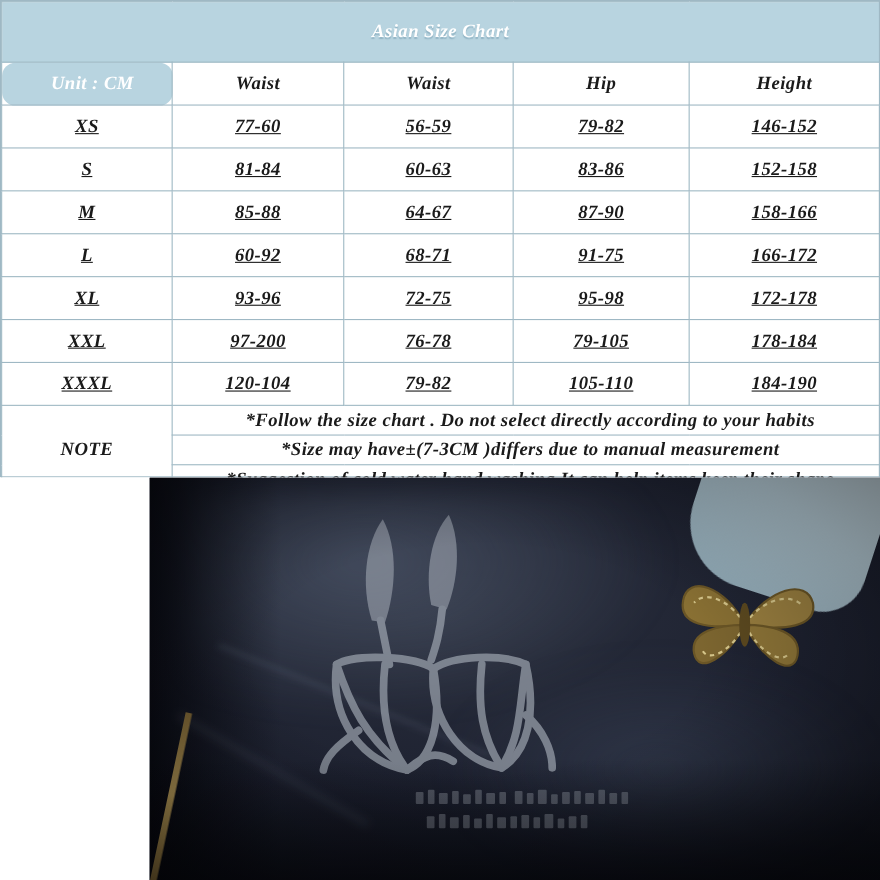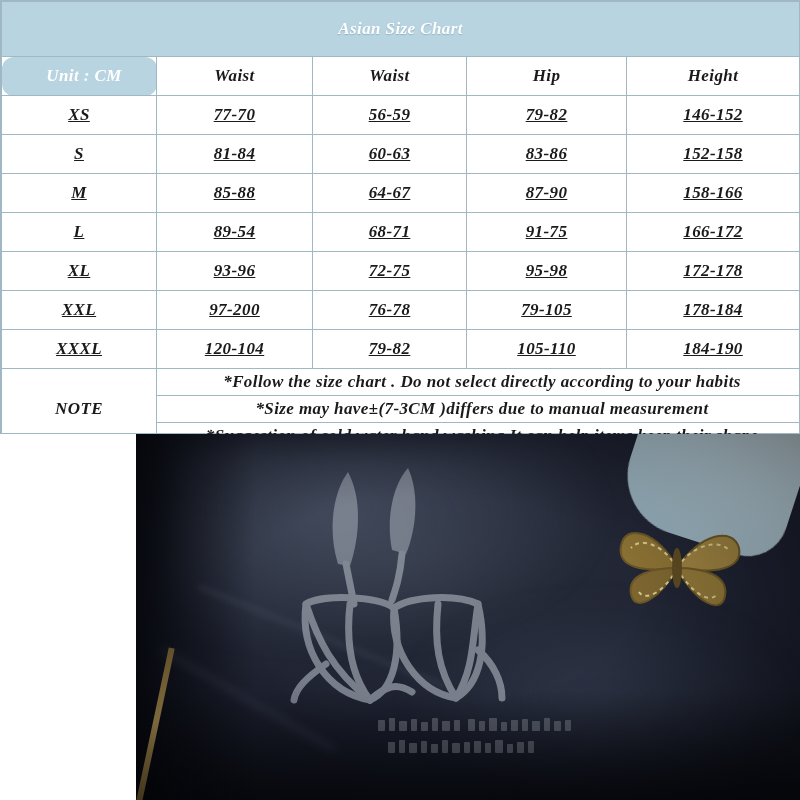--- a/index.html
+++ b/index.html
@@ -240,42 +240,42 @@
         <tr>
           <td class="unit-cell">Unit : CM</td>
           <td class="hdr-cell">Waist</td>
           <td class="hdr-cell">Waist</td>
           <td class="hdr-cell">Hip</td>
           <td class="hdr-cell">Height</td>
         </tr>
 
         <tr class="data-row">
           <td class="row-label">XS</td>
-          <td>77-70</td>
+          <td>77-60</td>
           <td>56-59</td>
           <td>79-82</td>
           <td>146-152</td>
         </tr>
         <tr class="data-row">
           <td class="row-label">S</td>
           <td>81-84</td>
           <td>60-63</td>
           <td>83-86</td>
           <td>152-158</td>
         </tr>
         <tr class="data-row">
           <td class="row-label">M</td>
           <td>85-88</td>
           <td>64-67</td>
           <td>87-90</td>
           <td>158-166</td>
         </tr>
         <tr class="data-row">
           <td class="row-label">L</td>
-          <td>89-54</td>
+          <td>60-92</td>
           <td>68-71</td>
           <td>91-75</td>
           <td>166-172</td>
         </tr>
         <tr class="data-row">
           <td class="row-label">XL</td>
           <td>93-96</td>
           <td>72-75</td>
           <td>95-98</td>
           <td>172-178</td>

